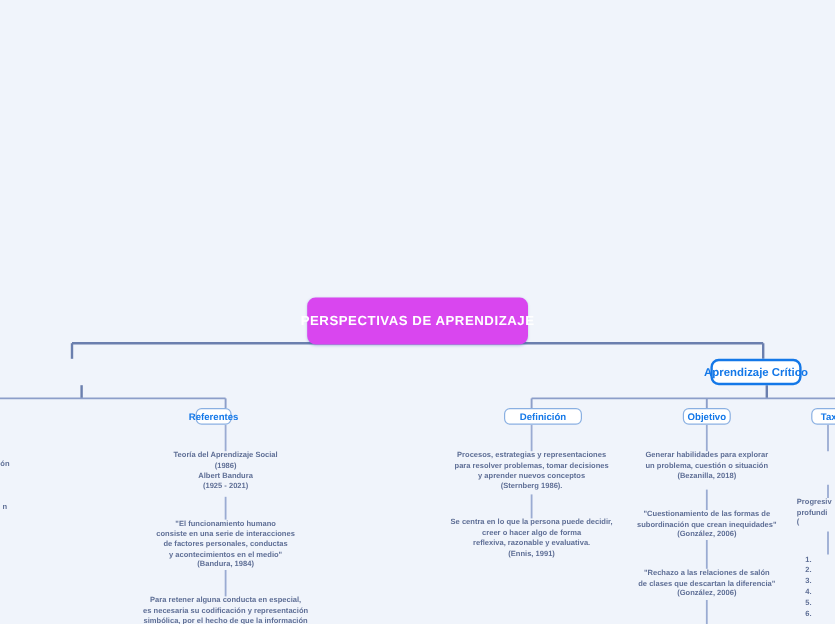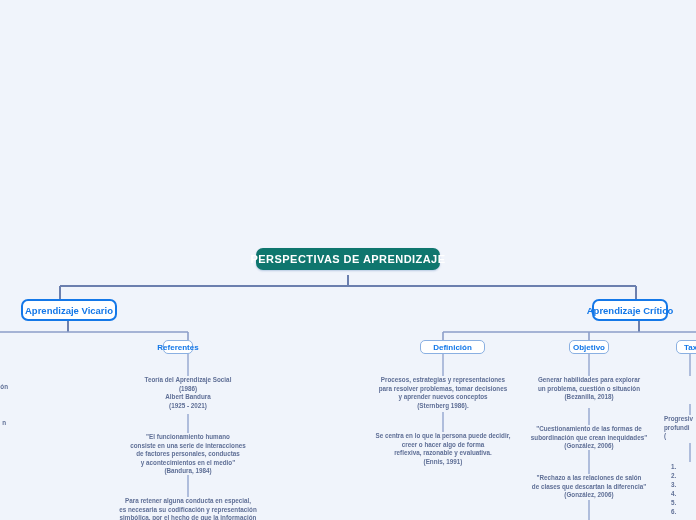--- a/index.html
+++ b/index.html
@@ -41,27 +41,27 @@
   .node {
     position: absolute;
     display: flex;
     align-items: center;
     justify-content: center;
     text-align: center;
     white-space: nowrap;
   }
 
   .root-node {
-    background: #0f766e;
+    background: #d946ef;
     color: #ffffff;
     border-radius: 7px;
     font-size: 11px;
     font-weight: bold;
     letter-spacing: 0.45px;
-    height: 22px;
+    height: 39px;
     padding: 0 14px;
     box-shadow: 0 1px 2px rgba(20,80,160,0.25);
   }
 
   .branch-node {
     background: #ffffff;
     color: #1478e8;
     border: 2px solid #1478e8;
     border-radius: 7px;
     font-size: 9.5px;
@@ -132,23 +132,20 @@
 
     <path class="conn-leaf" d="M690,354 L690,376"></path>
     <path class="conn-leaf" d="M690,404 L690,415"></path>
     <path class="conn-leaf" d="M690,443 L690,462"></path>
   </svg>
 
   <div class="node root-node" style="left:256px; top:248px; width:184px;">
     <span>PERSPECTIVAS DE APRENDIZAJE</span>
   </div>
 
-  <div class="node branch-node" style="left:21px; top:299px; width:96px;">
-    <span>Aprendizaje Vicario</span>
-  </div>
 
   <div class="node branch-node" style="left:592px; top:299px; width:76px;align-items:center;">
     <span>Aprendizaje Crítico</span>
   </div>
 
   <div class="node sub-node" style="left:163px; top:340px; width:30px;">
     <span>Referentes</span>
   </div>
 
   <div class="node sub-node" style="left:420px; top:340px; width:65px;">

